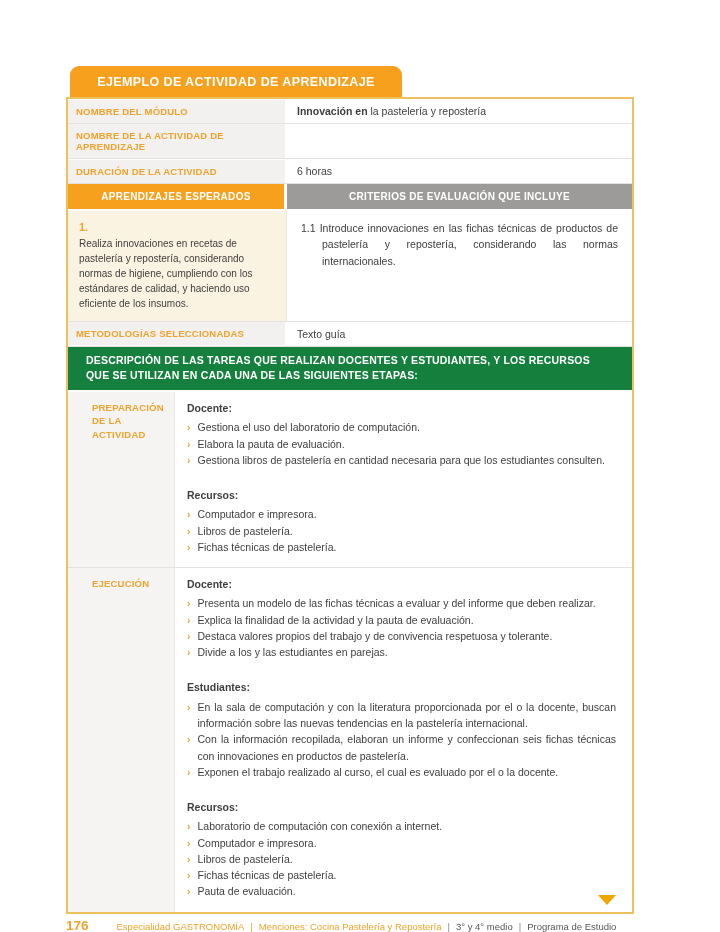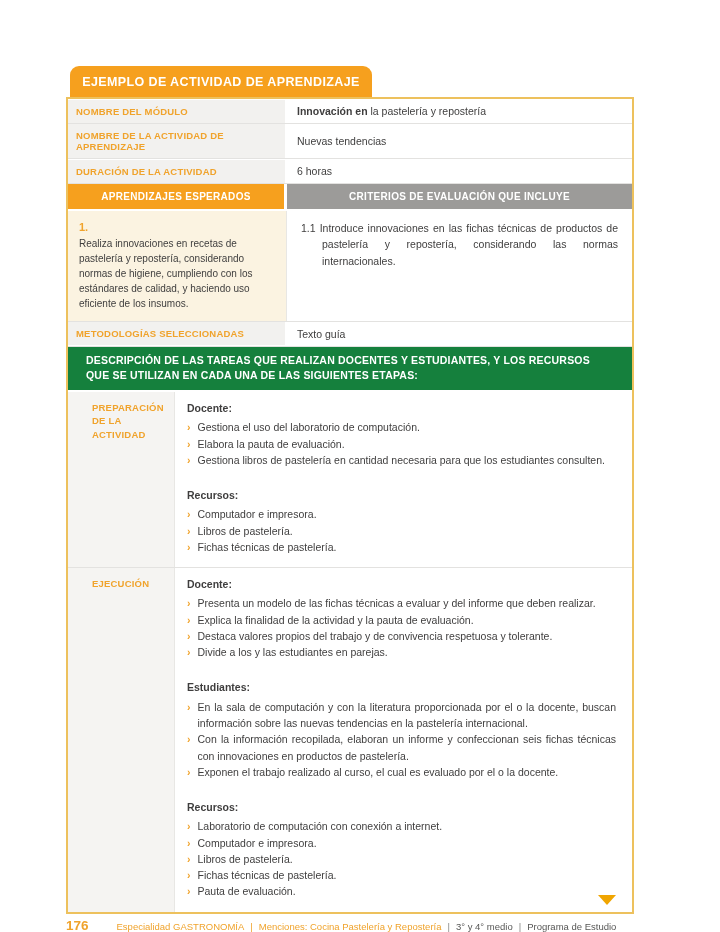--- a/index.html
+++ b/index.html
@@ -5,21 +5,21 @@
   html,body{margin:0;padding:0;}
   body{
     width:720px;height:932px;background:#ffffff;position:relative;
     font-family:"Liberation Sans", sans-serif;color:#3f3e3e;
     -webkit-font-smoothing:antialiased;
   }
   .page{position:absolute;inset:0;}
 
   
   .tab{
-    position:absolute;left:70px;top:66px;width:302px;height:31px;
+    position:absolute;left:70px;top:66px;width:332px;height:31px;
     background:#f6a01e;border-radius:9px 9px 0 0;
     color:#fff;font-weight:bold;font-size:12.5px;letter-spacing:.4px;
     display:flex;align-items:center;justify-content:center;
   }
 
   
   .tbl{
     position:absolute;left:66px;top:97px;width:568px;
     border:2px solid #edc15d;background:#fff;box-sizing:border-box;
   }
@@ -95,21 +95,20 @@
   <div class="tbl">
 
     <div class="irow">
       <div class="lbl">NOMBRE DEL MÓDULO</div>
       <div class="val">
         <span><b>Innovación en</b><span> la pastelería y repostería</span></span>
       </div>
     </div>
     <div class="irow">
       <div class="lbl">NOMBRE DE LA ACTIVIDAD DE APRENDIZAJE</div>
-      <div class="val">Nuevas tendencias</div>
     </div>
     <div class="irow">
       <div class="lbl">DURACIÓN DE LA ACTIVIDAD</div>
       <div class="val">6 horas</div>
     </div>
 
     <div class="hdr">
       <div class="hcell hleft">APRENDIZAJES ESPERADOS</div>
       <div class="hcell hright">CRITERIOS DE EVALUACIÓN QUE INCLUYE</div>
     </div>

